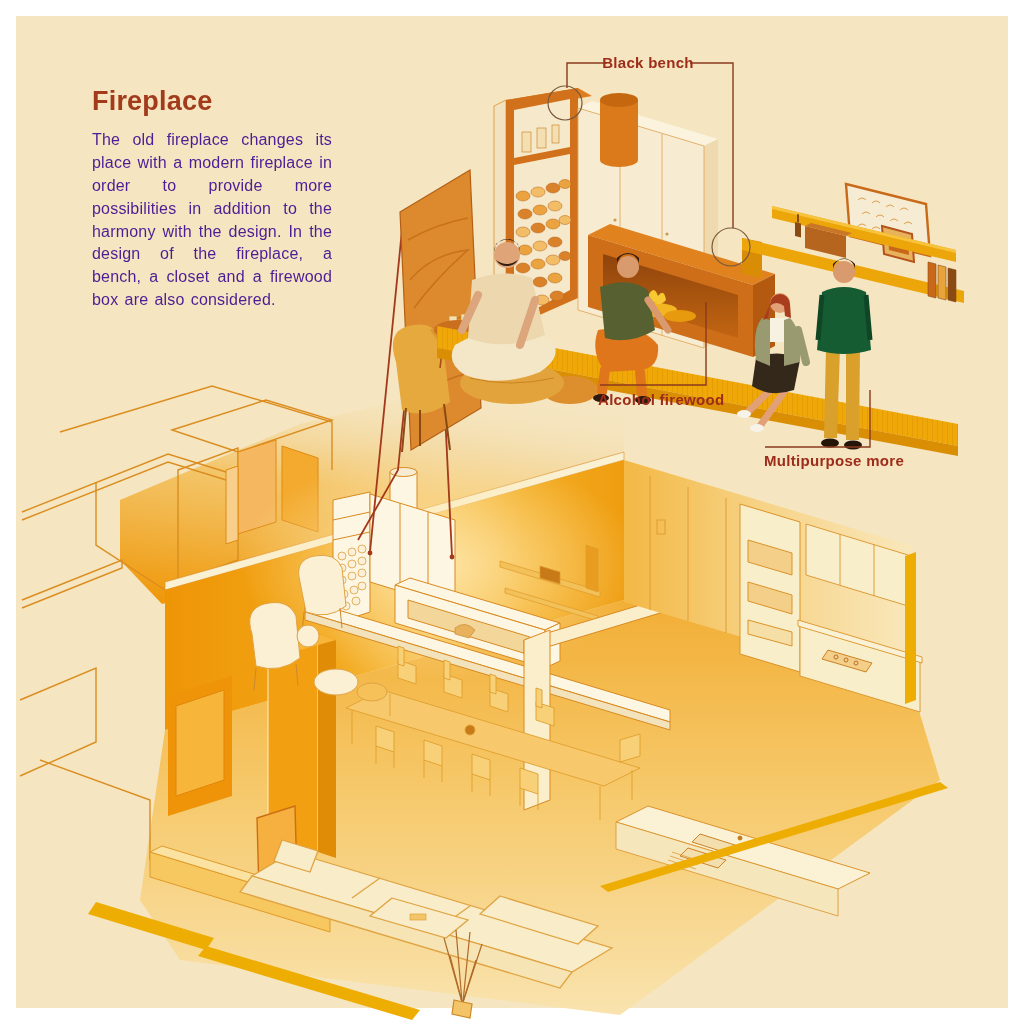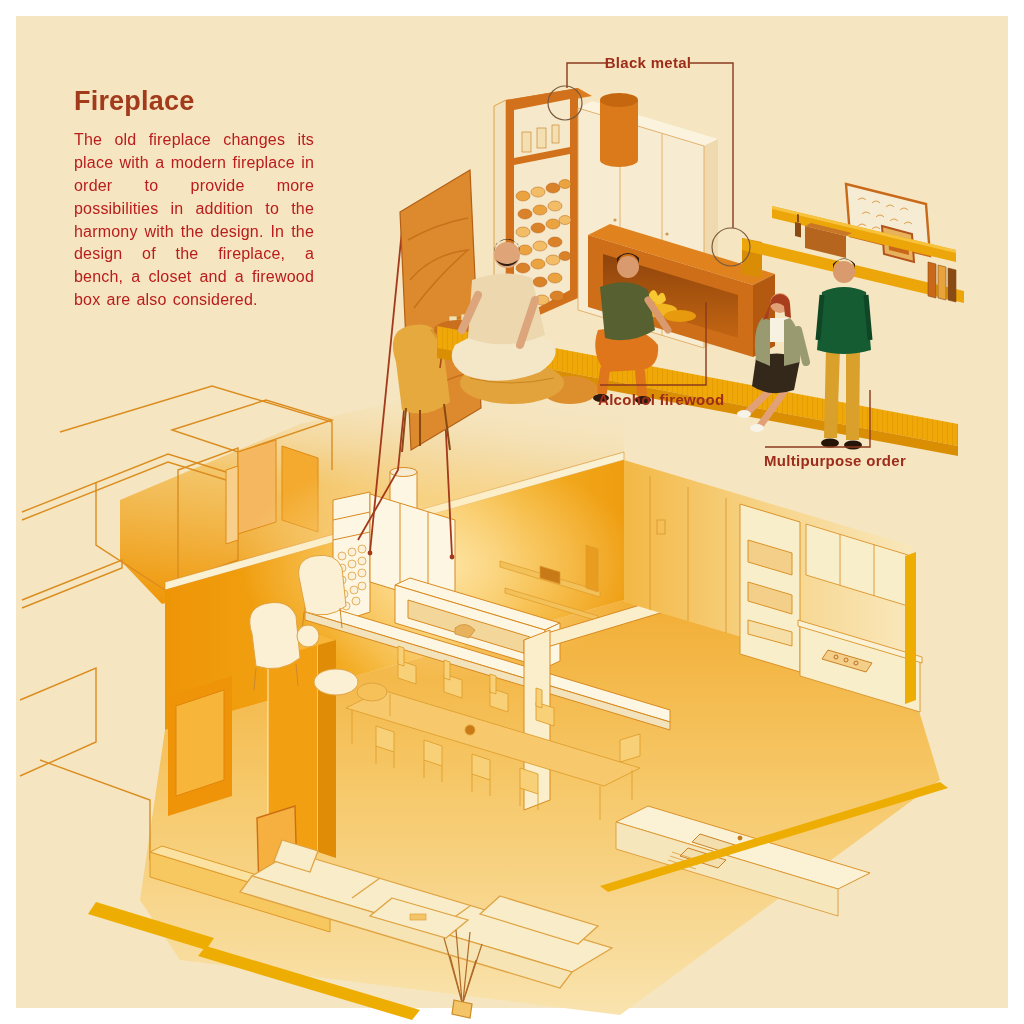--- a/index.html
+++ b/index.html
@@ -2,26 +2,26 @@
 <html><head>
 <meta charset="utf-8">
 <style>
   html,body{margin:0;padding:0;}
   body{
     width:1024px;height:1024px;position:relative;background:#ffffff;
     font-family:"Liberation Sans","DejaVu Sans",sans-serif;overflow:hidden;
   }
   .canvas{position:absolute;left:16px;top:16px;right:16px;bottom:16px;background:#f5e5c0;}
   svg.scene{position:absolute;left:0;top:0;width:1024px;height:1024px;}
-  .intro{position:absolute;left:74px;top:86px;width:240px;}
+  .intro{position:absolute;left:92px;top:86px;width:240px;}
   .intro h1{
     margin:0 0 12px 0;font-size:27px;font-weight:bold;color:#a23a1c;letter-spacing:.2px;
   }
   .intro p{
-    margin:0;font-size:16px;line-height:1.43;color:#b91c1c;text-align:justify;
+    margin:0;font-size:16px;line-height:1.43;color:#4c1d95;text-align:justify;
     letter-spacing:.2px;word-spacing:1.5px;
   }
   .callout-label{
     position:absolute;font-size:15px;font-weight:bold;color:#9e2c1a;letter-spacing:.3px;
     white-space:nowrap;
   }
   .lbl-black-metal{left:648px;top:54px;transform:translateX(-50%);}
   .lbl-alcohol{left:598px;top:391px;}
   .lbl-seat{left:764px;top:452px;}
 </style>
@@ -474,15 +474,15 @@
       <path d="M870,390 L870,447 L765,447"></path>
     </g>
   </g>
 </svg>
 
 <section class="intro">
   <h1>Fireplace</h1>
   <p>The old fireplace changes its place with a modern fireplace in order to provide more possibilities in addition to the harmony with the design. In the design of the fireplace, a bench, a closet and a firewood box are also considered.</p>
 </section>
 
-<div class="callout-label lbl-black-metal">Black metal</div>
+<div class="callout-label lbl-black-metal">Black bench</div>
 <div class="callout-label lbl-alcohol">Alcohol firewood</div>
-<div class="callout-label lbl-seat">Multipurpose order</div>
+<div class="callout-label lbl-seat">Multipurpose more</div>
 
 </body></html>

